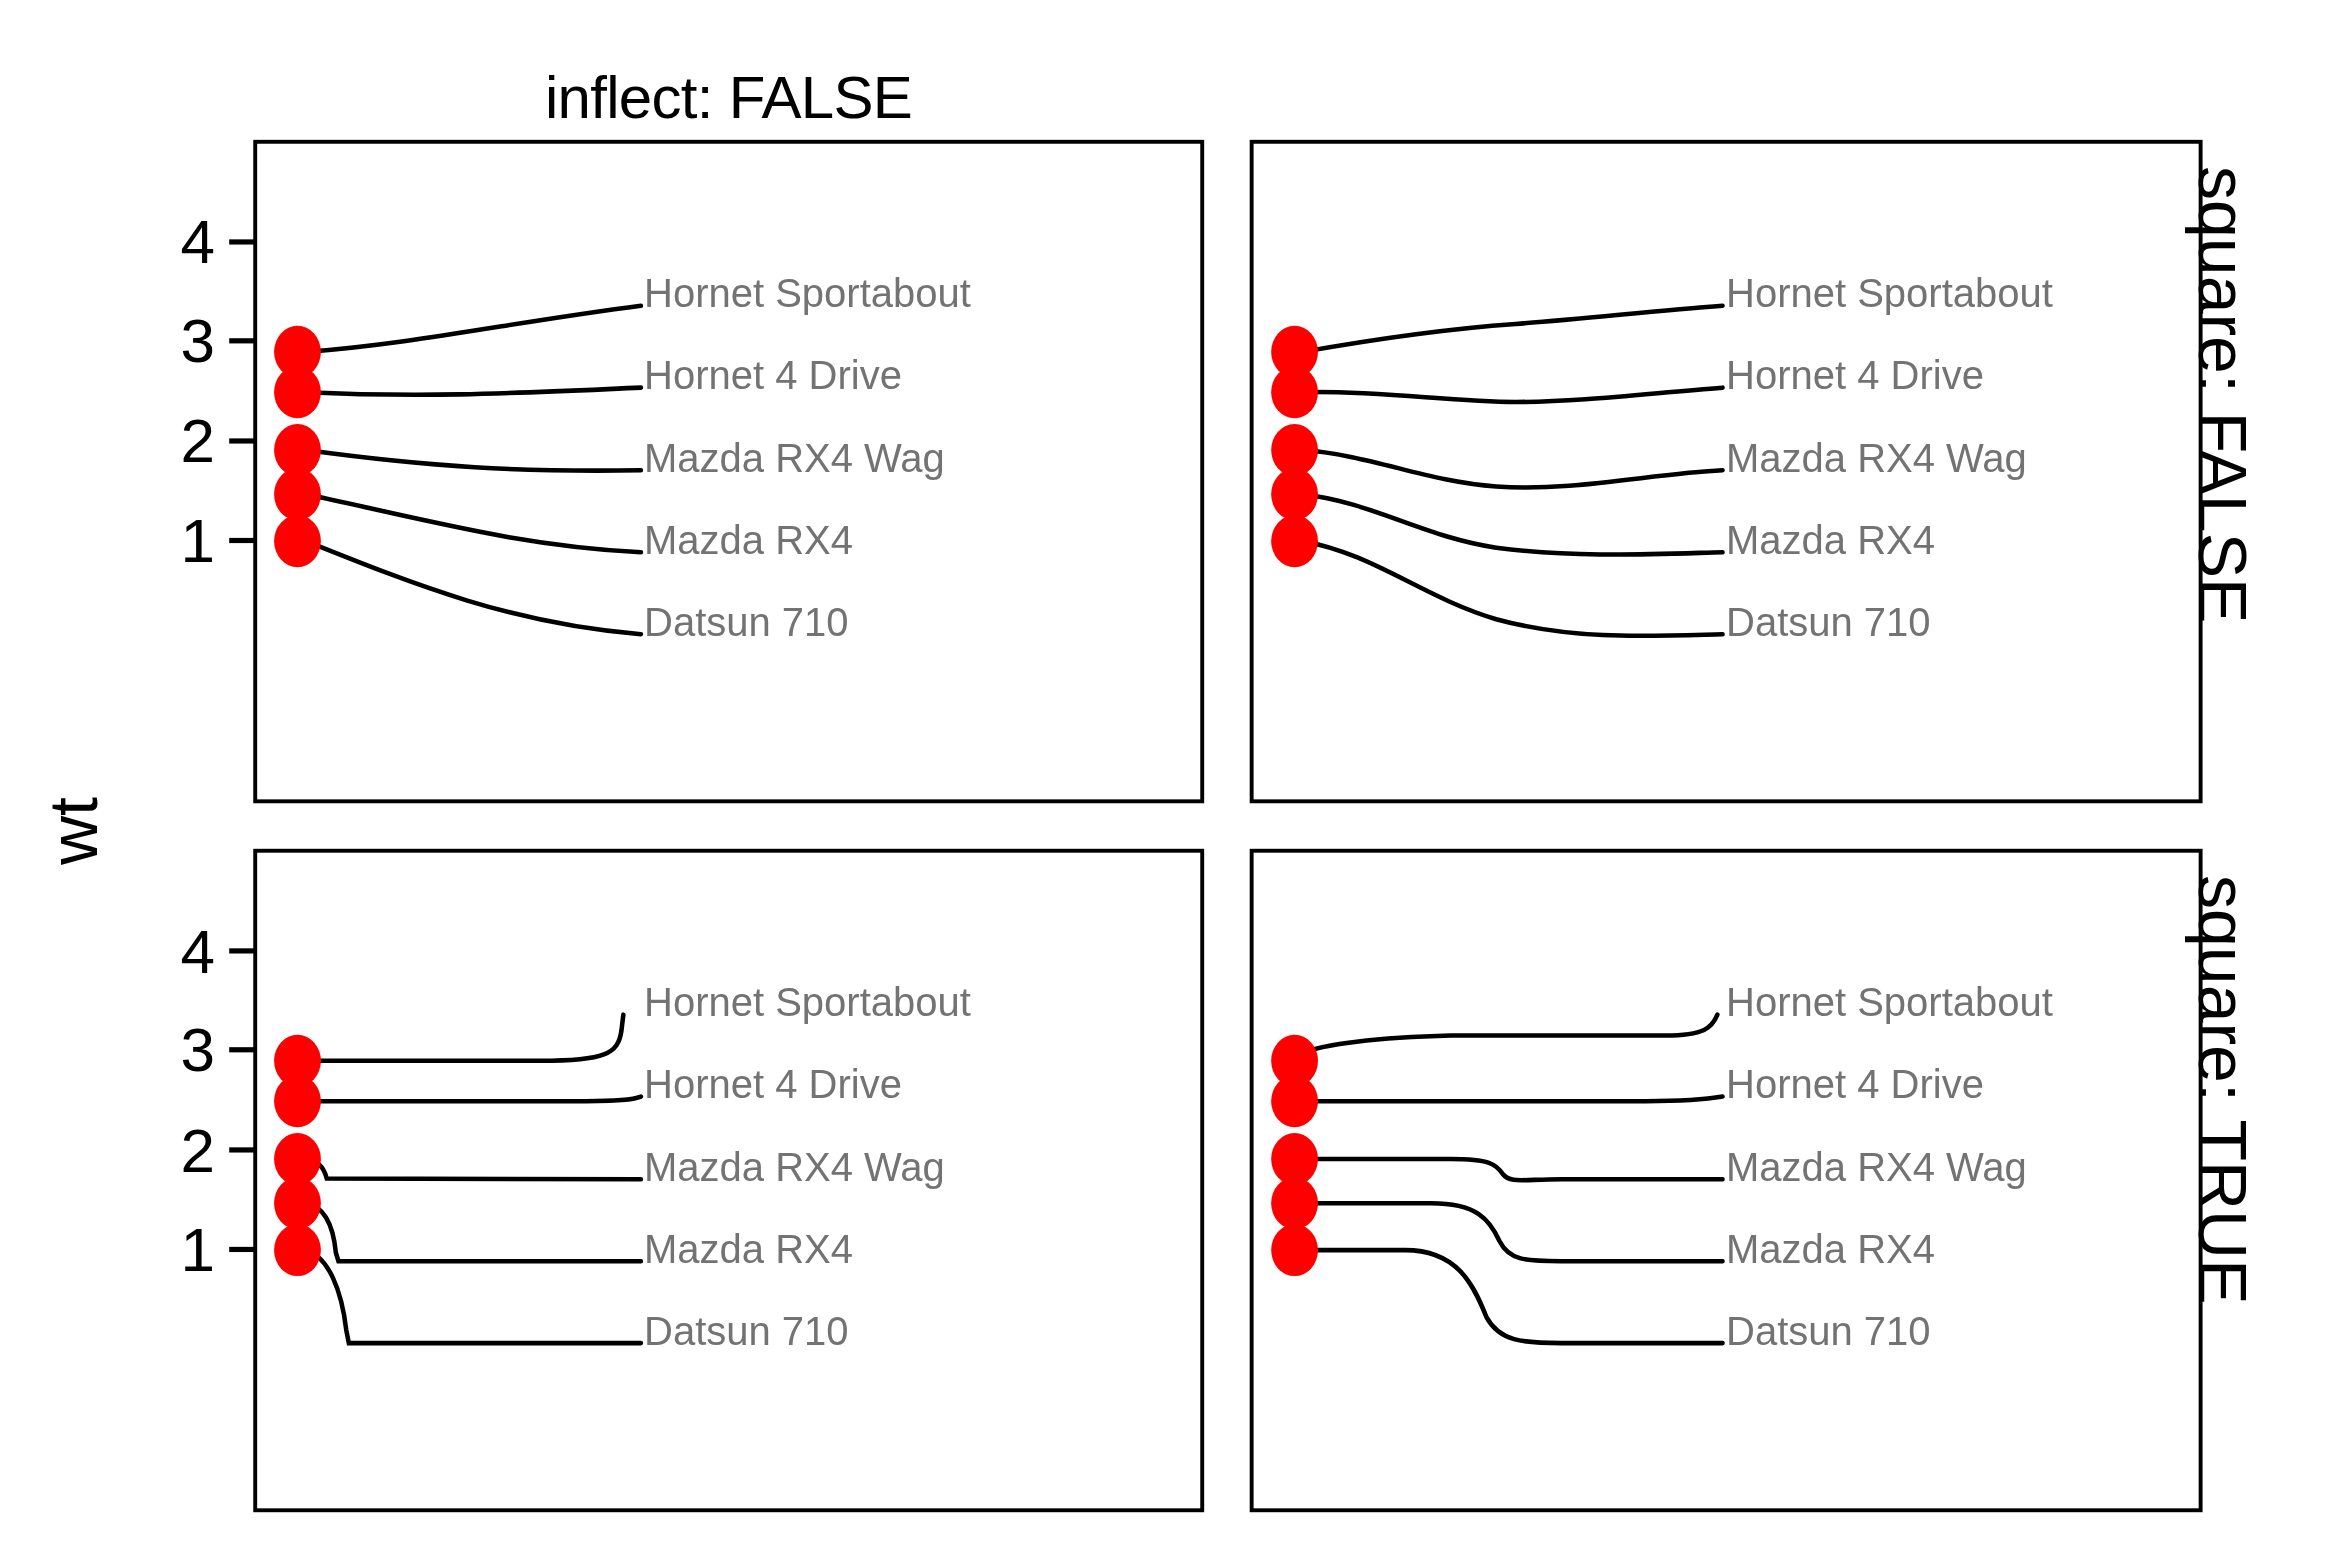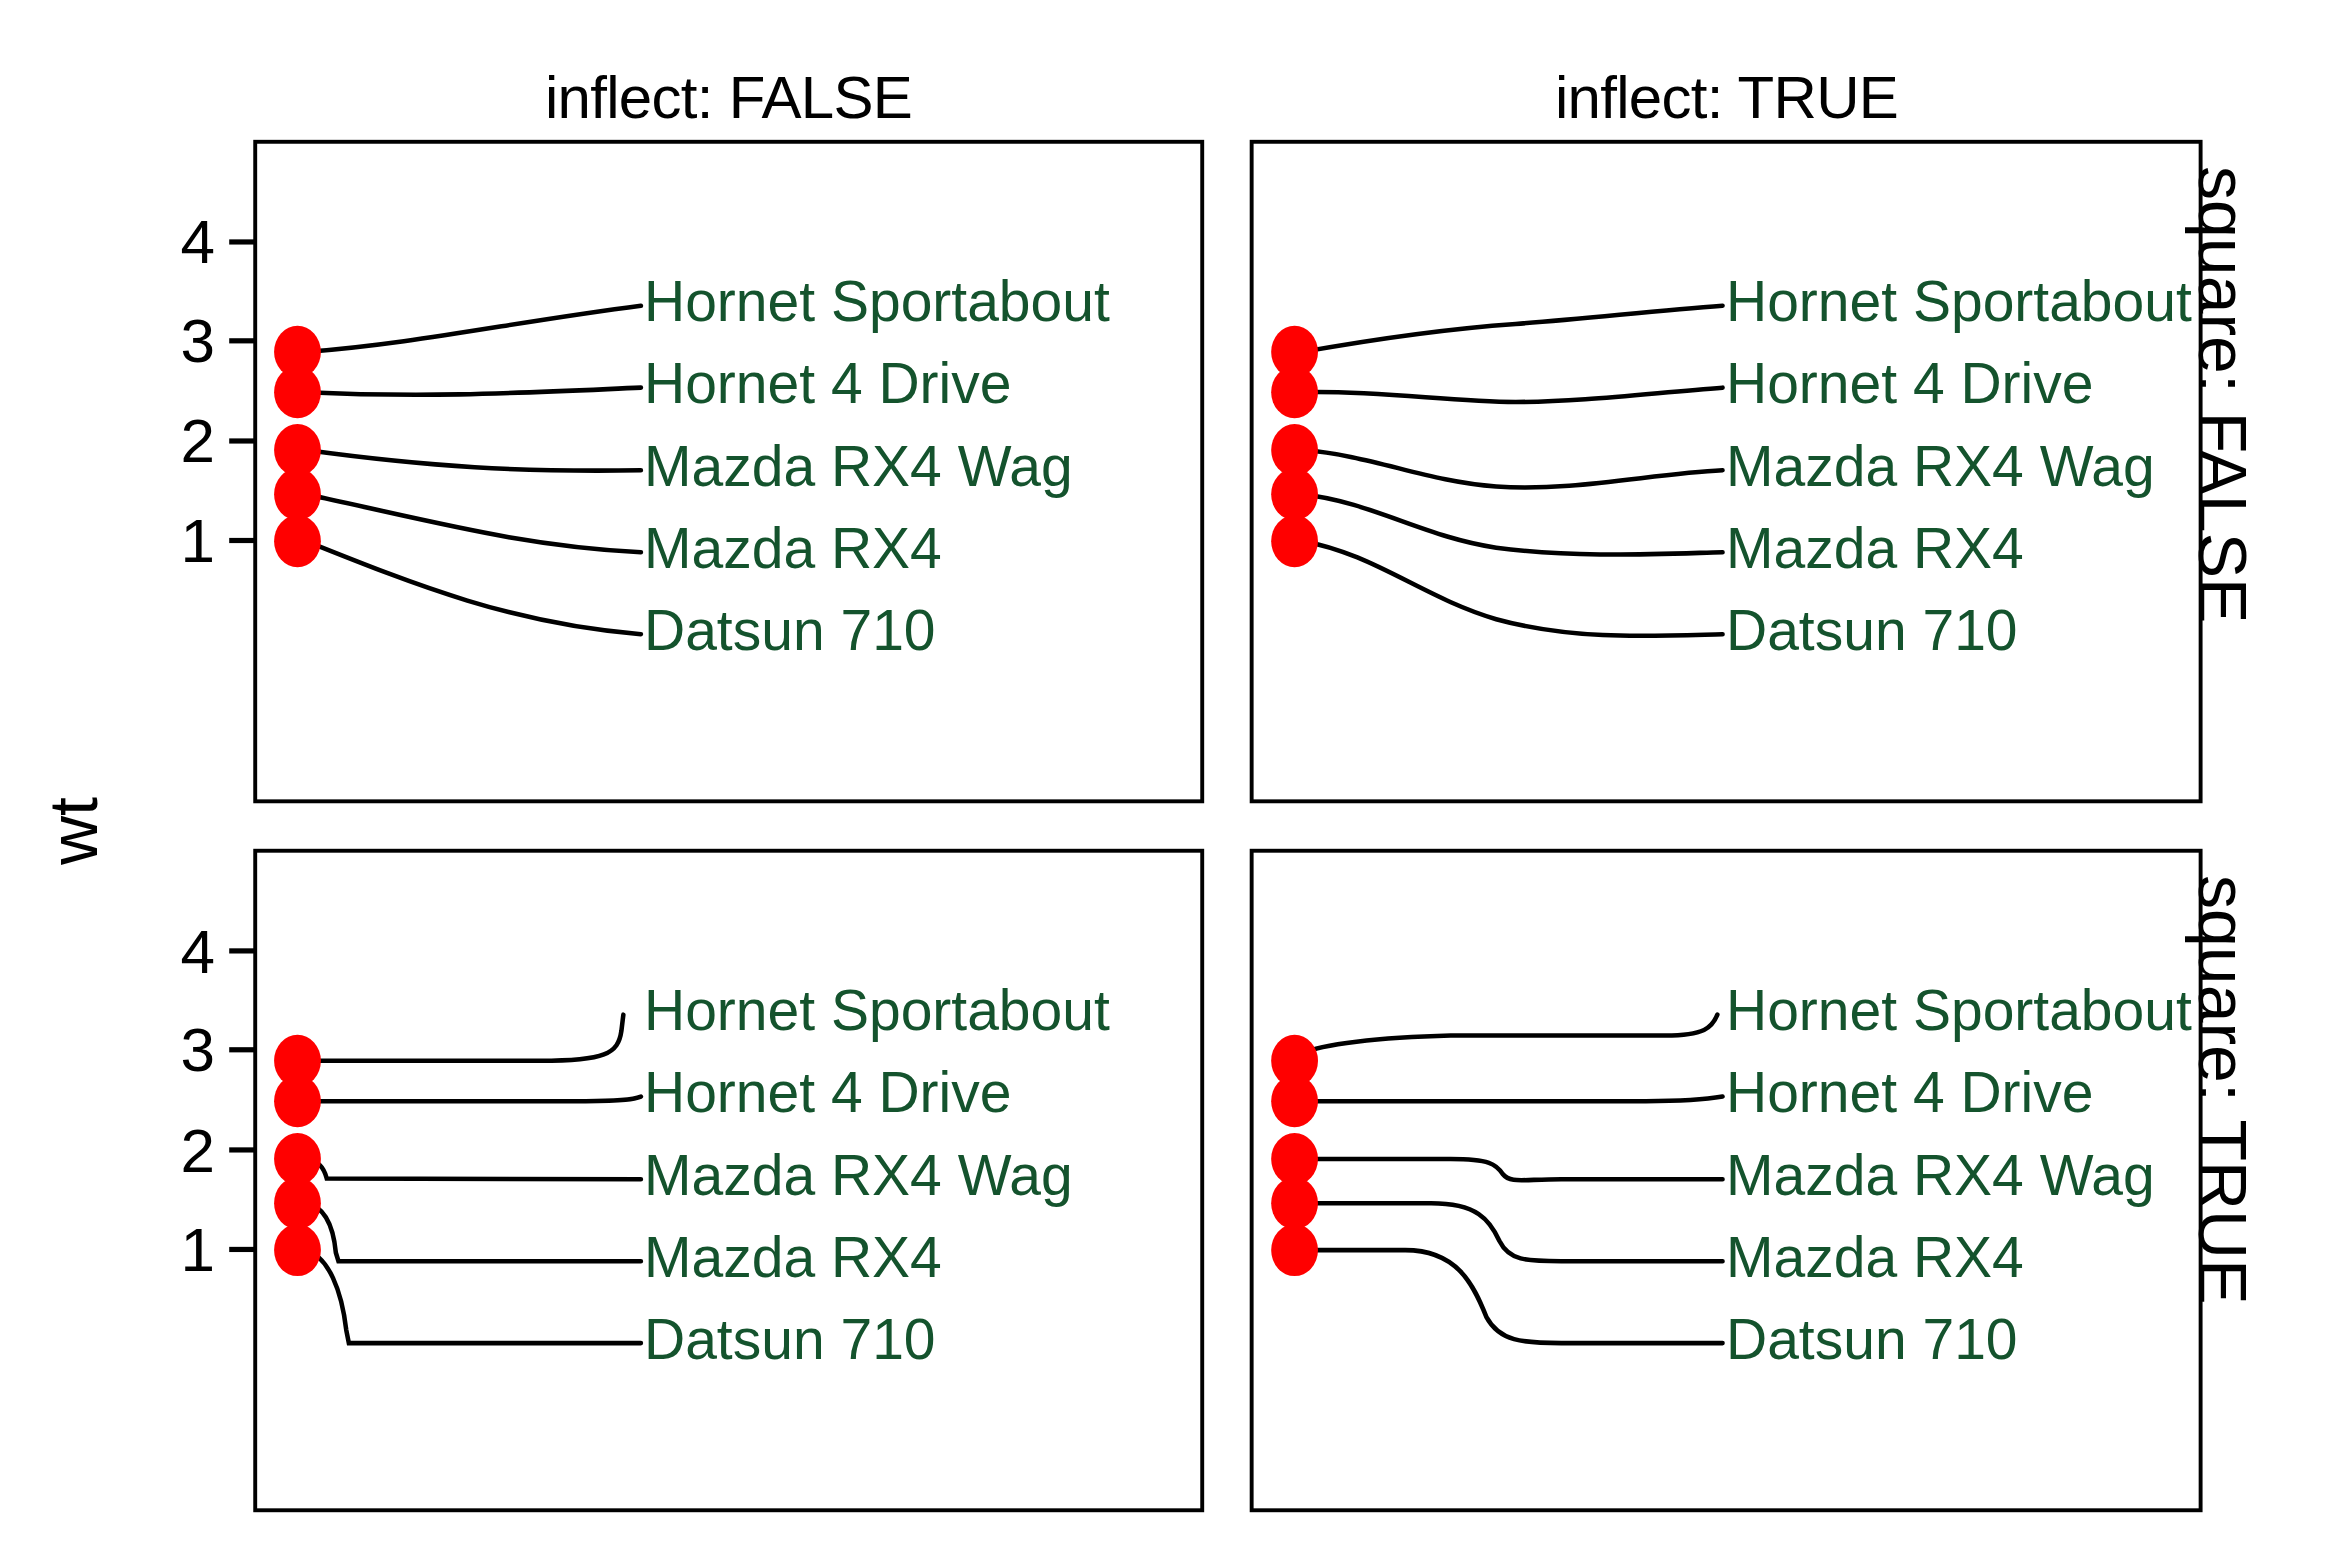--- a/index.html
+++ b/index.html
@@ -22,21 +22,21 @@
     position:absolute;font-size:68px;line-height:1;white-space:nowrap;
     font-family:"Liberation Sans","DejaVu Sans",sans-serif;color:#000;
     transform-origin:0 0;
   }
   .tick-label{
     position:absolute;font-size:62px;line-height:1;white-space:nowrap;
     text-align:right;color:#000;
     font-family:"Liberation Sans","DejaVu Sans",sans-serif;
   }
   .pt-label{
-    position:absolute;font-size:57px;line-height:1;white-space:nowrap;color:#14532d;
+    position:absolute;font-size:40px;line-height:1;white-space:nowrap;color:#737373;
     font-family:"Liberation Sans","DejaVu Sans",sans-serif;
   }
 </style>
 </head>
 <body>
 
 <div id="root">
 
   <svg class="figure" viewBox="0 0 3600 2400">
 
@@ -113,21 +113,20 @@
     <g>
       <ellipse cx="1990" cy="1631" rx="36" ry="40" fill="#FF0000"></ellipse>
       <ellipse cx="1990" cy="1693" rx="36" ry="40" fill="#FF0000"></ellipse>
       <ellipse cx="1990" cy="1782" rx="36" ry="40" fill="#FF0000"></ellipse>
       <ellipse cx="1990" cy="1850" rx="36" ry="40" fill="#FF0000"></ellipse>
       <ellipse cx="1990" cy="1922" rx="36" ry="40" fill="#FF0000"></ellipse>
     </g>
   </svg>
 
   <div class="col-title" style="left:255px;top:68px;width:947px;">inflect: FALSE</div>
-  <div class="col-title" style="left:1252px;top:68px;width:949px;">inflect: TRUE</div>
 
   <div class="row-title" style="left:2257px;top:166px;transform:rotate(90deg);">square: FALSE</div>
   <div class="row-title" style="left:2257px;top:875px;transform:rotate(90deg);">square: TRUE</div>
 
   <div class="axis-title" style="left:39px;top:865px;transform:rotate(-90deg);">wt</div>
 
   <div class="tick-label" style="left:98px;top:211px;width:117px;">4</div>
   <div class="tick-label" style="left:98px;top:310px;width:117px;">3</div>
   <div class="tick-label" style="left:98px;top:410px;width:117px;">2</div>
   <div class="tick-label" style="left:98px;top:510px;width:117px;">1</div>

